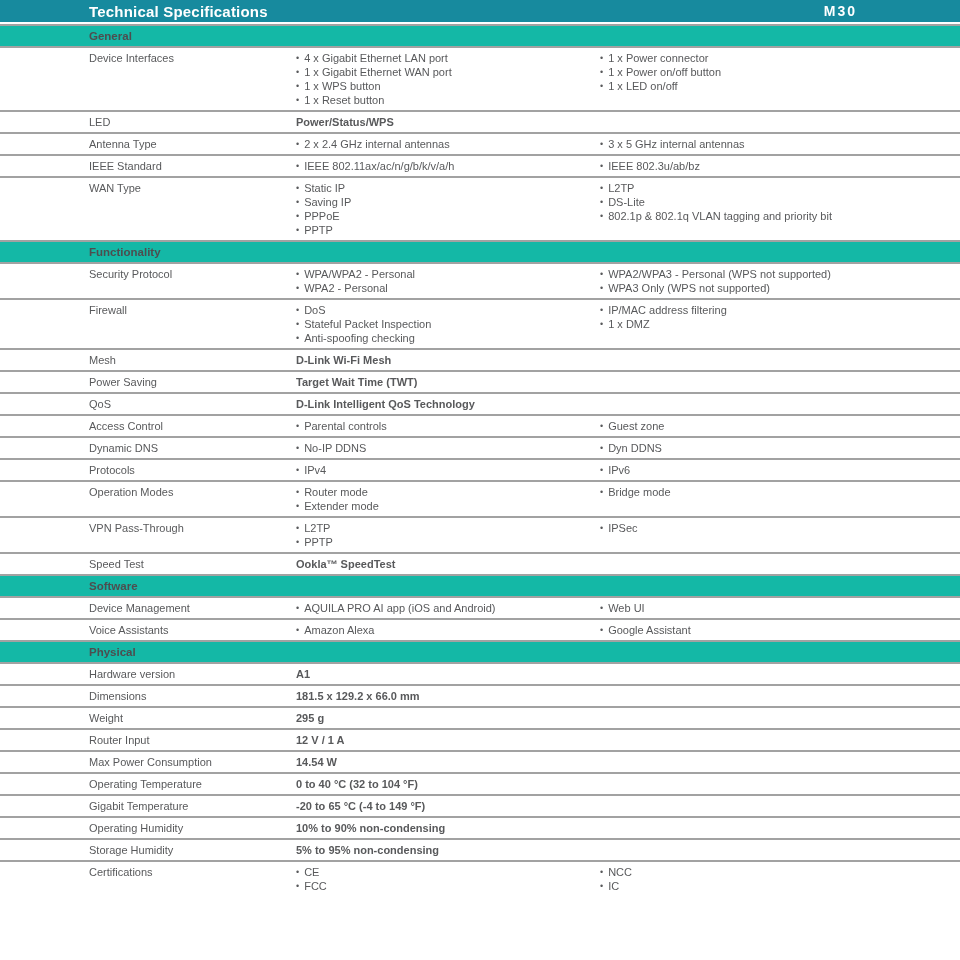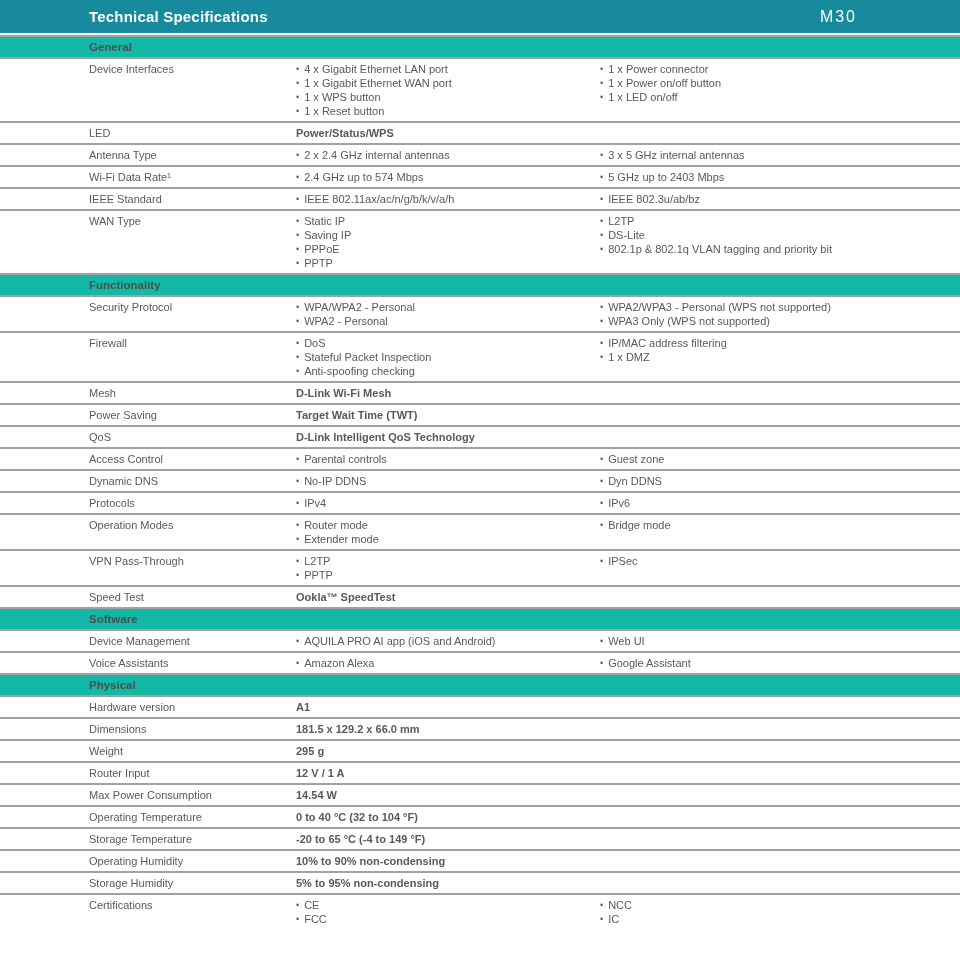--- a/index.html
+++ b/index.html
@@ -3,29 +3,29 @@
 <meta charset="utf-8">
 <style>
   html,body{margin:0;padding:0;background:#fff;}
   .page{
     width:960px;height:960px;overflow:hidden;position:relative;
     background:#ffffff;
     font-family:"Liberation Sans", sans-serif;
     color:#58595b;
   }
   .topbar{
-    height:33px;background:#178a9e;position:relative;
+    height:22px;background:#178a9e;position:relative;
     display:flex;align-items:center;margin-bottom:2px;
   }
   .topbar .title{
     margin-left:89px;color:#ffffff;font-weight:bold;font-size:15px;letter-spacing:.2px;
   }
   .topbar .model{
     position:absolute;right:103px;top:50%;transform:translateY(-50%);
-    color:#ffffff;font-weight:normal;font-size:16px;letter-spacing:2px;
+    color:#ffffff;font-weight:bold;font-size:14px;letter-spacing:2px;
   }
   .section-header{
     background:#14b8a6;border-top:2px solid #a2a2a2;
     padding:3px 0 3px 89px;font-size:11.5px;font-weight:bold;color:#4d4d4f;
     line-height:14px;
   }
   .row{
     display:grid;grid-template-columns:207px 304px 1fr;
     border-top:2px solid #a2a2a2;
     padding:3px 0 3px 89px;
@@ -70,29 +70,20 @@
       <div class="row">
         <div class="cell label">Antenna Type</div>
         <div class="cell">
           <div class="bullet-line"><span class="bullet">•</span><span>2 x 2.4 GHz internal antennas</span></div>
         </div>
         <div class="cell">
           <div class="bullet-line"><span class="bullet">•</span><span>3 x 5 GHz internal antennas</span></div>
         </div>
       </div>
       <div class="row">
-        <div class="cell label">Wi-Fi Data Rate¹</div>
-        <div class="cell">
-          <div class="bullet-line"><span class="bullet">•</span><span>2.4 GHz up to 574 Mbps</span></div>
-        </div>
-        <div class="cell">
-          <div class="bullet-line"><span class="bullet">•</span><span>5 GHz up to 2403 Mbps</span></div>
-        </div>
-      </div>
-      <div class="row">
         <div class="cell label">IEEE Standard</div>
         <div class="cell">
           <div class="bullet-line"><span class="bullet">•</span><span>IEEE 802.11ax/ac/n/g/b/k/v/a/h</span></div>
         </div>
         <div class="cell">
           <div class="bullet-line"><span class="bullet">•</span><span>IEEE 802.3u/ab/bz</span></div>
         </div>
       </div>
       <div class="row">
         <div class="cell label">WAN Type</div>
@@ -233,21 +224,21 @@
       </div>
       <div class="row">
         <div class="cell label">Max Power Consumption</div>
         <div class="cell full">14.54 W</div>
       </div>
       <div class="row">
         <div class="cell label">Operating Temperature</div>
         <div class="cell full">0 to 40 °C (32 to 104 °F)</div>
       </div>
       <div class="row">
-        <div class="cell label">Storage Temperature</div>
+        <div class="cell label">Gigabit Temperature</div>
         <div class="cell full">-20 to 65 °C (-4 to 149 °F)</div>
       </div>
       <div class="row">
         <div class="cell label">Operating Humidity</div>
         <div class="cell full">10% to 90% non-condensing</div>
       </div>
       <div class="row">
         <div class="cell label">Storage Humidity</div>
         <div class="cell full">5% to 95% non-condensing</div>
       </div>

